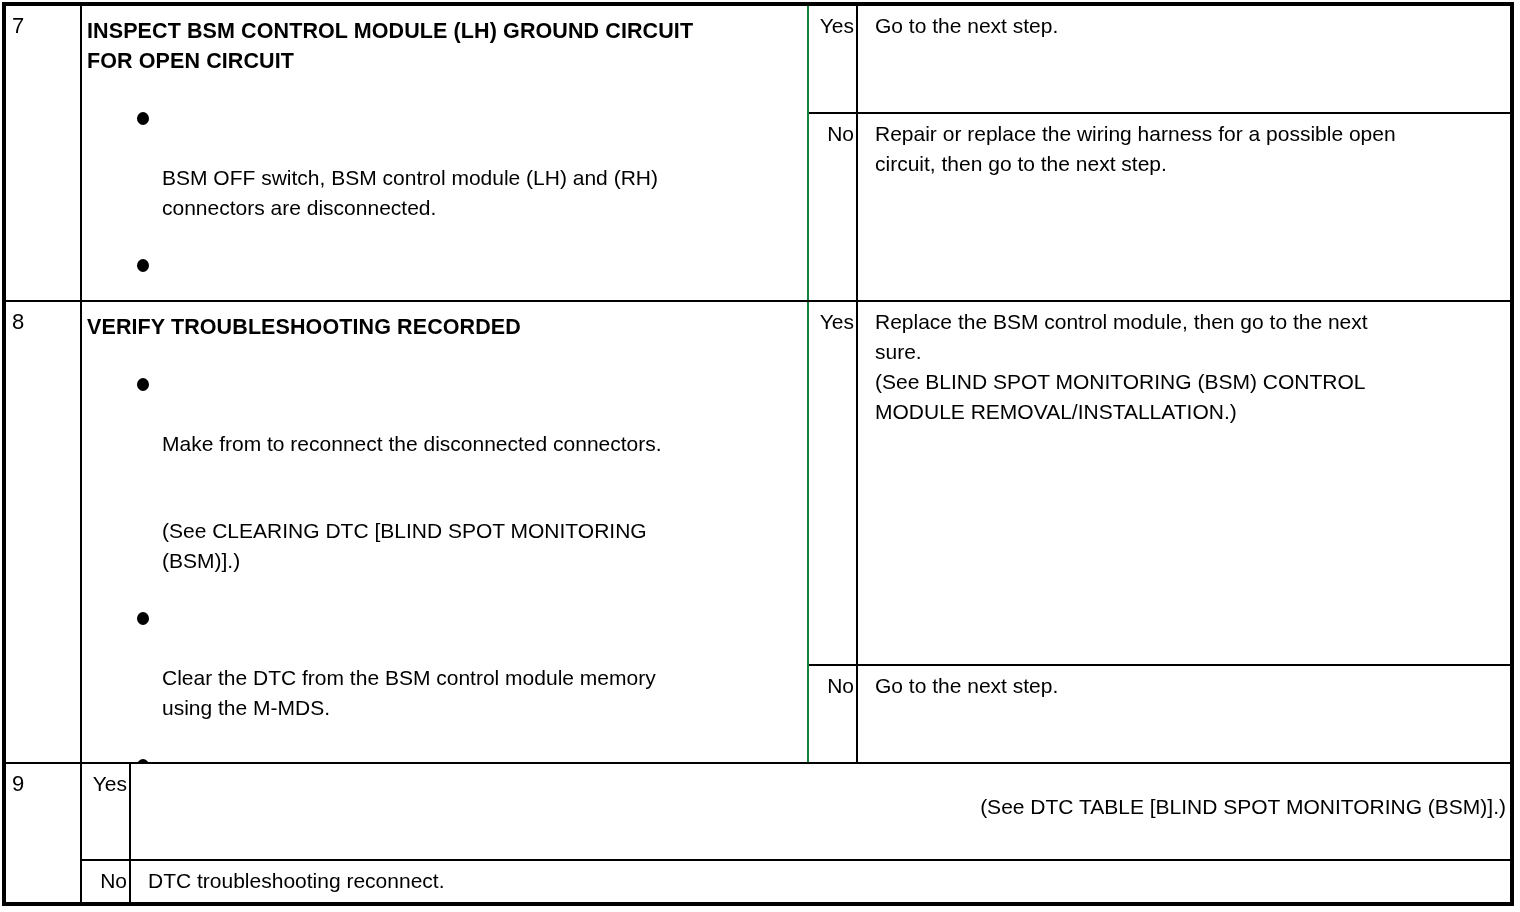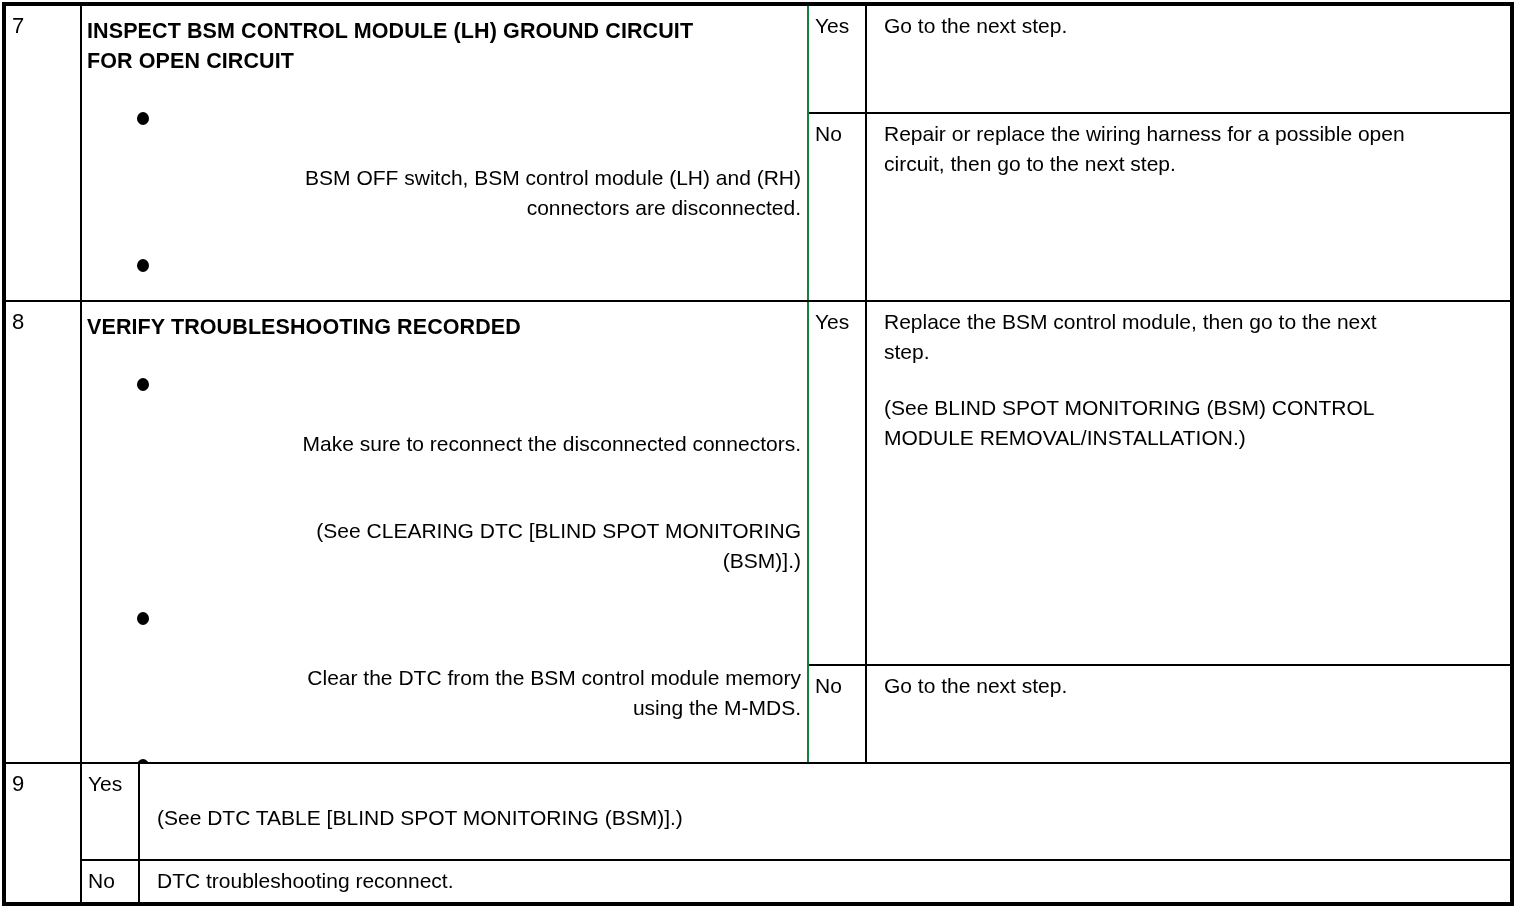--- a/index.html
+++ b/index.html
@@ -39,49 +39,48 @@
   }
   .col-outcomes { flex: 1; display: flex; flex-direction: column; }
   .outcome { display: flex; flex-direction: row; overflow: hidden; }
   .outcome.divider { border-bottom: 2px solid #000; }
   .outcome.fill { flex: 1; }
   .oc-7-yes { height: 108px; }
   .oc-8-yes { height: 364px; }
   .oc-9-yes { height: 97px; }
 
   .col-yn {
-    width: 58px;
+    width: 49px;
     border-right: 2px solid #000;
     padding: 5px 2px 0 6px;
-    font-size: 21px; line-height: 30px;
+    font-size: 21px; line-height: 30px; text-align: right;
   }
   .col-action {
     flex: 1;
     padding: 5px 4px 0 17px;
     font-size: 21px; line-height: 30px;
     overflow: hidden;
   }
 
   .title { font-weight: bold; font-size: 21.5px; white-space: pre-line; letter-spacing: 0.1px; }
   .item {
     position: relative;
     padding-left: 75px;
     margin-top: 27px;
     white-space: pre-line;
-    text-align: right;
   }
   .item .dot {
     position: absolute;
     left: 50px; top: 9px;
     width: 12px; height: 13px;
     border-radius: 50%;
     background: #000;
   }
   .para { white-space: pre-line; }
-  .para + .para { margin-top: 26px; }
+  .para + .para { }
 </style>
 </head>
 <body>
 
 <div class="doc-table">
 
   <section class="step-row row-7 divider">
     <div class="col-step">
       <span>7</span>
     </div>
@@ -117,21 +116,21 @@
   </section>
 
   <section class="step-row row-8 divider">
     <div class="col-step">
       <span>8</span>
     </div>
     <div class="col-desc">
       <div class="title">VERIFY TROUBLESHOOTING RECORDED</div>
       <div class="item">
         <span class="dot"></span>
-        <span>Make sure to reconnect the disconnected connectors.</span>
+        <span>Make from to reconnect the disconnected connectors.</span>
       </div>
       <div class="item">
         <span>(See CLEARING DTC [BLIND SPOT MONITORING
 (BSM)].)</span>
       </div>
       <div class="item">
         <span class="dot"></span>
         <span>Clear the DTC from the BSM control module memory
 using the M-MDS.</span>
       </div>
@@ -139,21 +138,21 @@
         <span class="dot"></span>
         
       </div>
 
     </div>
     <div class="col-outcomes">
       <div class="outcome oc-8-yes divider">
         <div class="col-yn">Yes</div>
         <div class="col-action">
           <p class="para">Replace the BSM control module, then go to the next
-step.</p>
+sure.</p>
           <p class="para">(See BLIND SPOT MONITORING (BSM) CONTROL
 MODULE REMOVAL/INSTALLATION.)</p>
         </div>
       </div>
       <div class="outcome fill">
         <div class="col-yn">No</div>
         <div class="col-action">
           <p class="para">Go to the next step.</p>
         </div>
       </div>
@@ -161,21 +160,21 @@
   </section>
 
   <section class="step-row row-9">
     <div class="col-step">
       <span>9</span>
     </div>
     <div class="col-outcomes">
       <div class="outcome oc-9-yes divider">
         <div class="col-yn">Yes</div>
         <div class="col-action">
-          <p class="para" style="margin-top:34px;">(See DTC TABLE [BLIND SPOT MONITORING (BSM)].)</p>
+          <p class="para" style="margin-top:23px;text-align:right;">(See DTC TABLE [BLIND SPOT MONITORING (BSM)].)</p>
         </div>
       </div>
       <div class="outcome fill">
         <div class="col-yn">No</div>
         <div class="col-action">
           <p class="para">DTC troubleshooting reconnect.</p>
         </div>
       </div>
     </div>
   </section>

